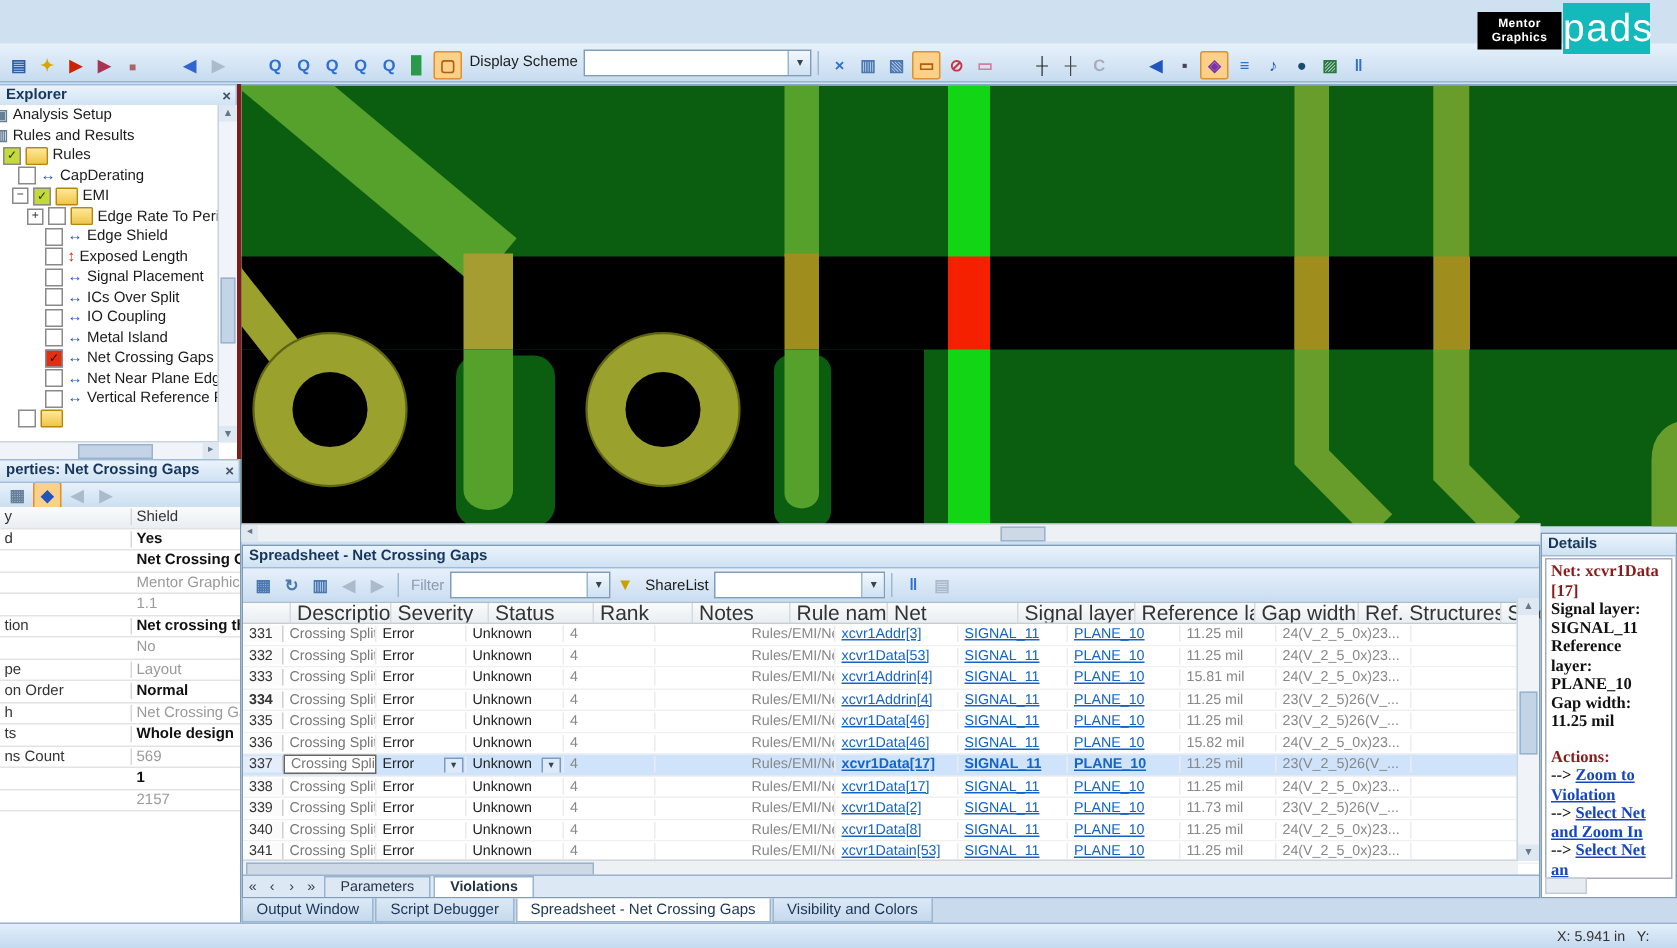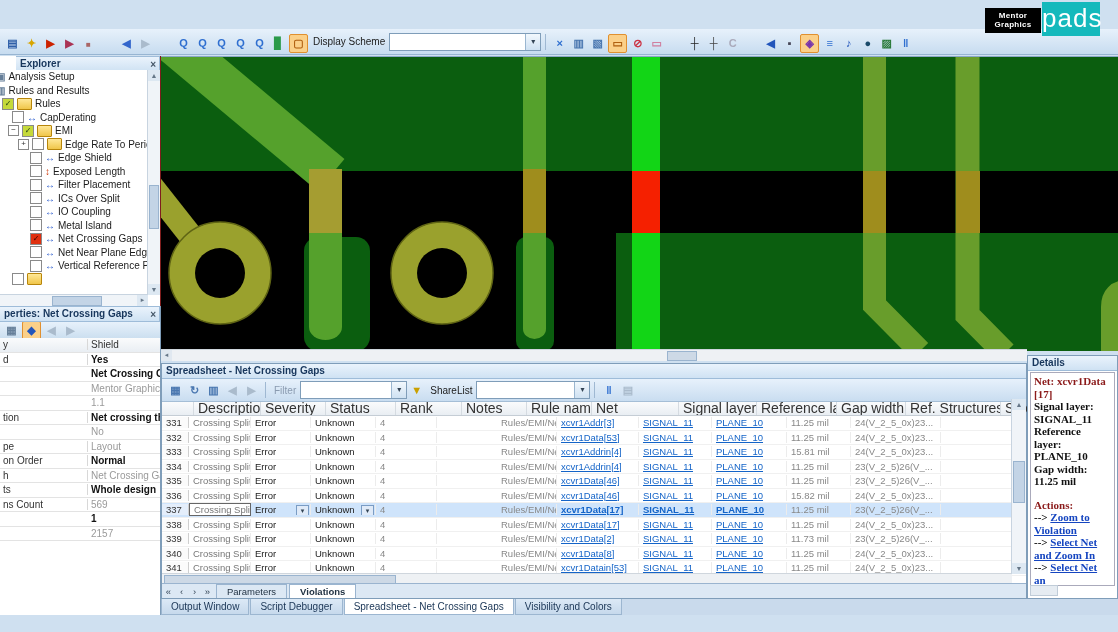--- a/index.html
+++ b/index.html
@@ -14,21 +14,21 @@
   .tbi.active{background:#fbd089;border:1px solid #e09030;}
   .tsep{display:inline-block;width:1px;height:16px;background:#9fb8d2;margin:0 4px;}
   .tlabel{font-size:10px;color:#1b1b1b;margin:0 4px;}
   .combo{position:relative;display:inline-block;height:16px;background:#fff;border:1px solid #7f9db9;}
   .combo .dd{position:absolute;right:0;top:0;width:14px;height:100%;background:linear-gradient(#f2f8fd,#cfe1f2);border-left:1px solid #9ab6d0;text-align:center;font-size:8px;color:#345;line-height:15px;}
   .brand-mentor{position:absolute;right:77px;top:8px;width:56px;height:25px;background:#000;color:#fff;text-align:center;font-weight:bold;font-size:8px;line-height:9px;padding-top:3px;box-sizing:border-box;letter-spacing:.3px;}
   .brand-pads{position:absolute;right:18px;top:2px;width:58px;height:34px;background:var(--c-pads_teal,#14b9bc);color:#fff;text-align:center;font-size:26px;line-height:32px;font-weight:normal;letter-spacing:1px;}
   
   .panelhead{height:14px;background:linear-gradient(#eaf3fc,#cfe2f3);border:1px solid #9ebcd9;border-left:none;color:#17365c;font-weight:bold;font-size:10px;line-height:13px;padding-left:4px;position:relative;}
   .panelhead .x{position:absolute;right:3px;top:1px;font-weight:bold;color:#456;font-size:10px;cursor:default;}
-  .explorer{position:absolute;left:0;top:56px;width:161px;height:250px;background:#fff;border-right:1px solid #7f1d1d;box-sizing:border-box;padding-left:16px;}
+  .explorer{position:absolute;left:0;top:56px;width:161px;height:250px;background:#fff;border-right:3px solid #7f1d1d;box-sizing:border-box;}
   .tree{position:absolute;left:0;top:14px;right:12px;bottom:11px;overflow:hidden;background:#fff;}
   .trow{height:13.5px;display:flex;align-items:center;white-space:nowrap;font-size:10px;color:#1b1b1b;}
   .cb{display:inline-block;width:10px;height:10px;border:1px solid #8a8a8a;background:#fff;margin-right:3px;font-size:8px;line-height:9px;text-align:center;flex:none;}
   .cb.on{background:#c5d93a;color:#1b3b10;}
   .cb.red{background:#e03010;color:#300;}
   .exp{display:inline-block;width:9px;height:9px;border:1px solid #888;background:#fff;font-size:8px;line-height:8px;text-align:center;margin-right:3px;color:#333;flex:none;}
   .fold{display:inline-block;width:13px;height:10px;background:linear-gradient(#ffe897,#f0c64a);border:1px solid #b8860b;border-radius:1px;margin-right:3px;flex:none;}
   .ricon{color:#2255cc;font-weight:bold;margin-right:3px;font-size:10px;flex:none;}
   .vsb{position:absolute;right:0;top:14px;bottom:11px;width:12px;background:#f0f4f8;border-left:1px solid #c8d4e0;font-size:7px;color:#678;}
   .vsb .up{position:absolute;top:0;left:0;right:0;height:11px;text-align:center;line-height:11px;background:#dde8f2;}
@@ -154,21 +154,21 @@
         <span>Edge Shield</span>
         </div>
       <div class="trow" style="padding-left:30px;">
         <span class="cb"></span>
         <span class="ricon" style="color:#cc3300">↕</span>
         <span>Exposed Length</span>
         </div>
       <div class="trow" style="padding-left:30px;">
         <span class="cb"></span>
         <span class="ricon">↔</span>
-        <span>Filter Placement</span>
+        <span>Signal Placement</span>
         </div>
       <div class="trow" style="padding-left:30px;">
         <span class="cb"></span>
         <span class="ricon">↔</span>
         <span>ICs Over Split</span>
         </div>
       <div class="trow" style="padding-left:30px;">
         <span class="cb"></span>
         <span class="ricon">↔</span>
         <span>IO Coupling</span>
@@ -412,21 +412,21 @@
           <span class="c g" style="width:60px;">Rules/EMI/Ne...</span>
           <span class="c" style="width:82px;"><a>xcvr1Addrin[4]</a></span>
           <span class="c" style="width:73px;"><a>SIGNAL_11</a></span>
           <span class="c" style="width:75px;"><a>PLANE_10</a></span>
           <span class="c g" style="width:64px;">15.81 mil</span>
           <span class="c g" style="width:90px;">24(V_2_5_0x)23...</span>
           <span class="c" style="width:64px;"></span>
         </div>
 
         <div class="sprow">
-          <span class="c num" style="width:27px;">334</span>
+          <span class="c num" style="width:27px;font-weight:bold;">334</span>
           <span class="c desc" style="width:62px;">Crossing Split</span>
           <span class="c" style="width:60px;"><span>Error</span></span>
           <span class="c" style="width:65px;"><span>Unknown</span></span>
           <span class="c g" style="width:61px;">4</span>
           <span class="c" style="width:60px;"></span>
           <span class="c g" style="width:60px;">Rules/EMI/Ne...</span>
           <span class="c" style="width:82px;"><a>xcvr1Addrin[4]</a></span>
           <span class="c" style="width:73px;"><a>SIGNAL_11</a></span>
           <span class="c" style="width:75px;"><a>PLANE_10</a></span>
           <span class="c g" style="width:64px;">11.25 mil</span>
@@ -600,14 +600,17 @@
     </div>
     <div class="dsb"></div>
   </div>
 
   <div class="ptabs">
     <span class="ptab">Output Window</span>
     <span class="ptab">Script Debugger</span>
     <span class="ptab active">Spreadsheet - Net Crossing Gaps</span>
     <span class="ptab">Visibility and Colors</span>
   </div>
+  <div class="statusbar">
+    <span class="coords">X: 5.941 in   Y:</span>
+  </div>
 
 </div>
 
 </body></html>

